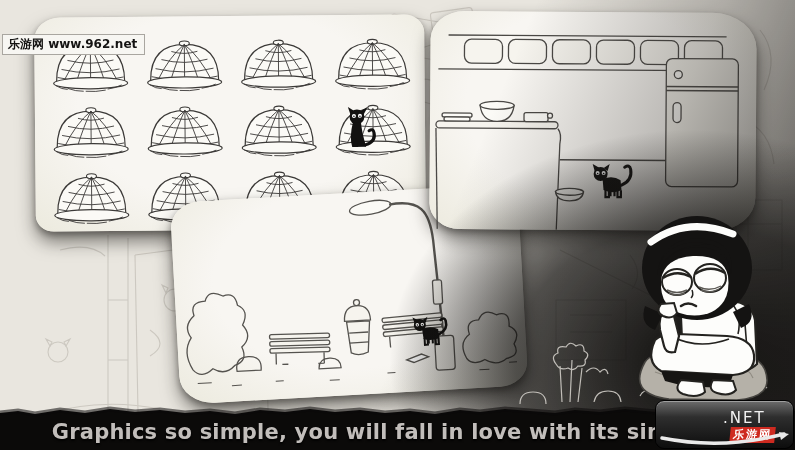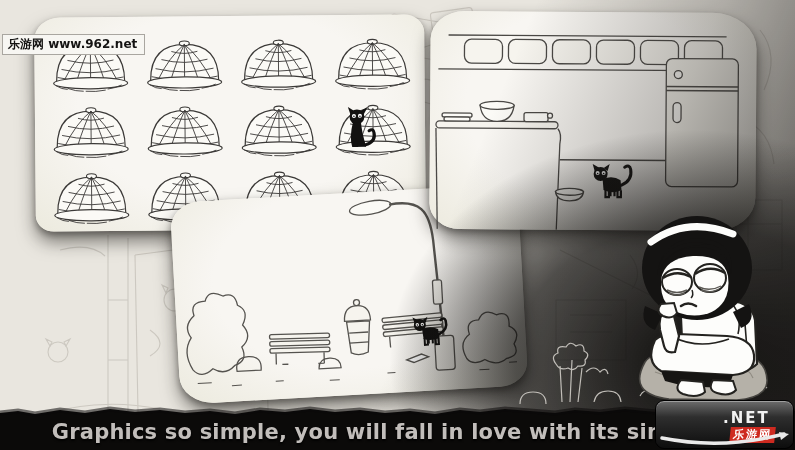--- a/index.html
+++ b/index.html
@@ -35,21 +35,21 @@
     border:1px solid #a9a6a0;color:#141312;font-size:12px;font-weight:bold;
     padding:2px 7px 3px 5px;line-height:14px;margin-top:32px;}
   
   .logo{position:absolute;right:1px;bottom:1px;width:137px;height:47px;z-index:10;
     border-radius:9px;border:1px solid #000;
     background:linear-gradient(180deg,#6d6d6d 0%,#2e2e2e 34%,#0d0d0d 100%);
     box-shadow:inset 0 1px 0 rgba(255,255,255,.35);overflow:hidden;}
   .logo-number{position:absolute;left:5px;top:-4px;font-size:35px;font-weight:bold;
     font-style:italic;color:#f6881f;-webkit-text-stroke:1.6px #2f6fae;
     text-shadow:0 1px 1px rgba(0,0,0,.6);}
-  .logo-suffix{position:absolute;left:67px;top:8px;font-size:15px;font-weight:bold;
+  .logo-suffix{position:absolute;left:67px;top:8px;font-size:15px;font-weight:normal;
     color:#f2f2f2;letter-spacing:2px;}
   .logo-cn{position:absolute;left:74px;top:26px;font-size:11px;font-weight:bold;
     color:#fff;background:#ce2a20;padding:0 3px 1px;letter-spacing:2px;transform:skewX(-6deg);}
   .logo-swoosh{position:absolute;left:0;bottom:0;}
 </style>
 </head>
 <body>
 
 <div class="stage">
 

